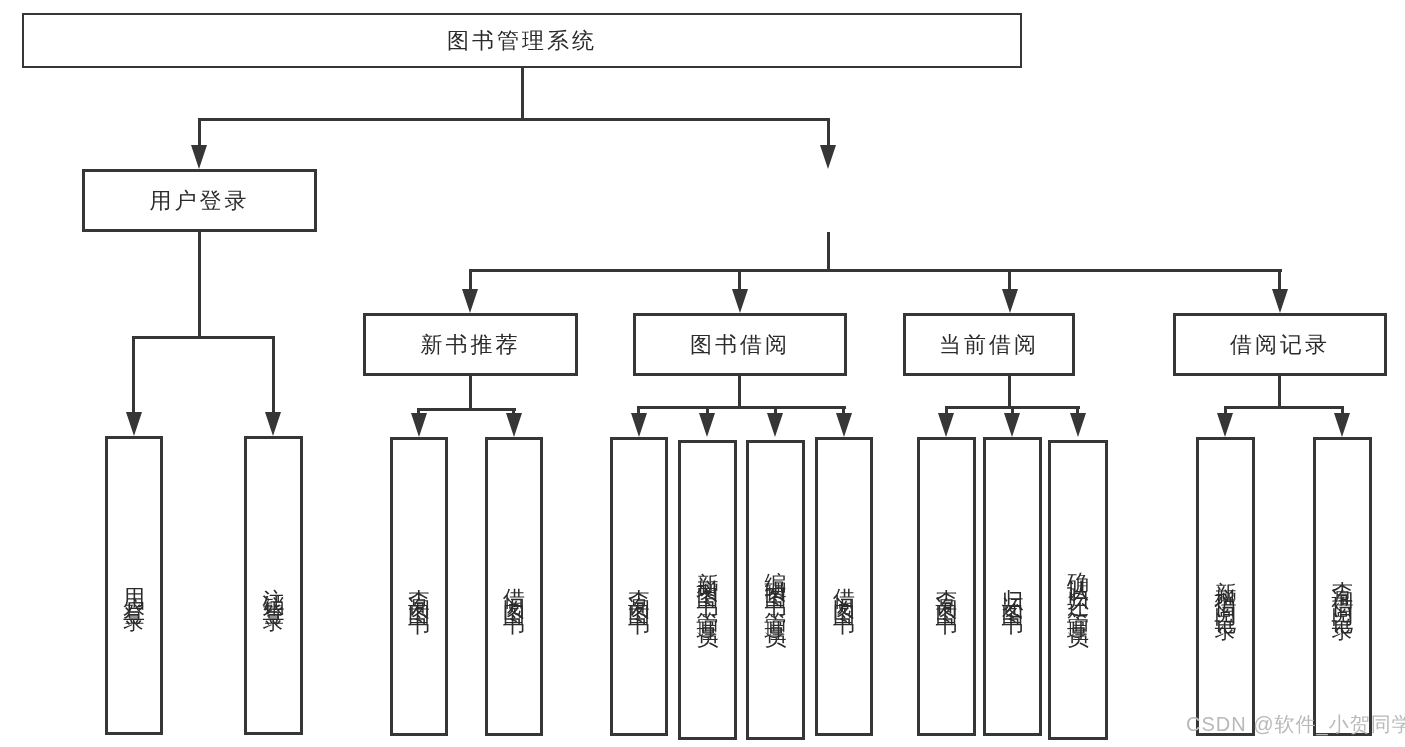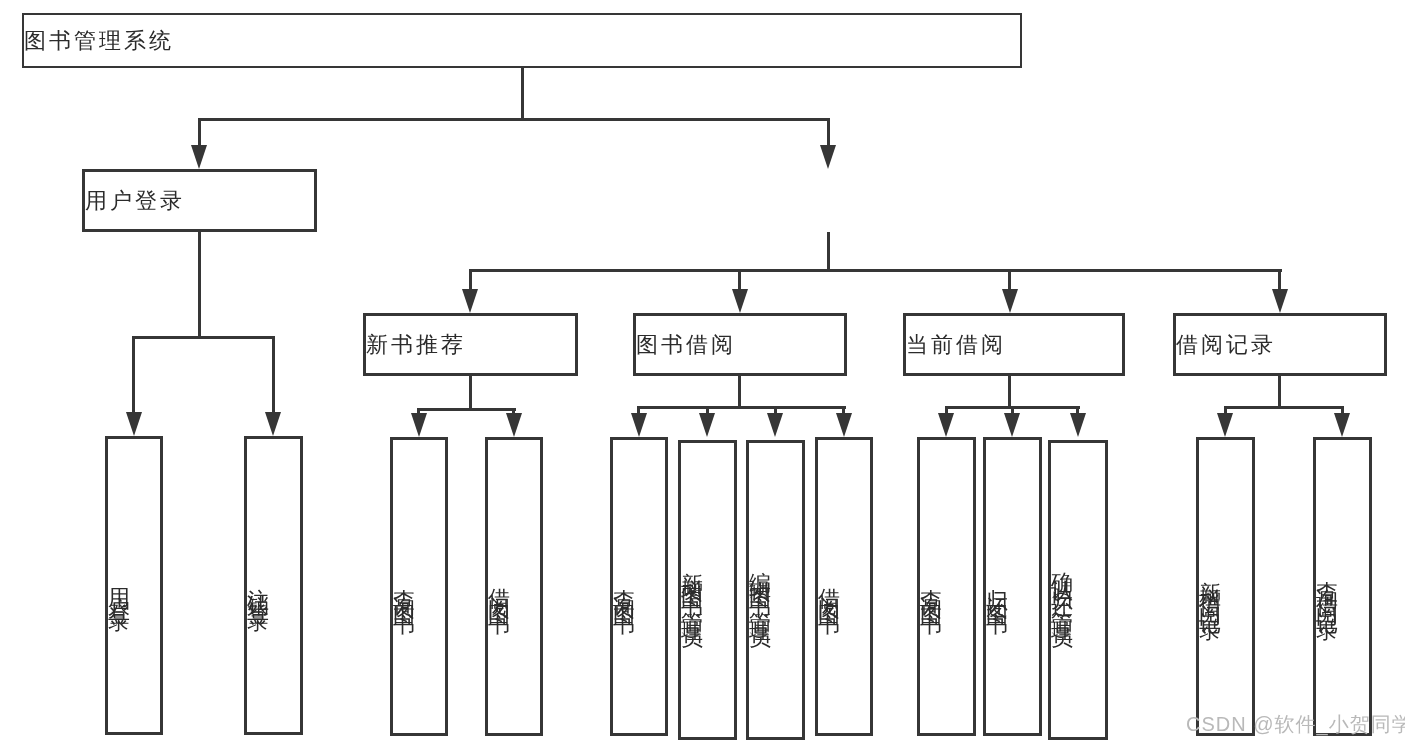--- a/index.html
+++ b/index.html
@@ -2,21 +2,21 @@
 <html><head>
 <meta charset="utf-8">
 <style>
   html,body{margin:0;padding:0;background:#ffffff;}
   .canvas{
     position:relative;width:1405px;height:747px;background:#ffffff;
     font-family:"Liberation Sans","DejaVu Sans",sans-serif;overflow:hidden;
   }
   .node{
     position:absolute;box-sizing:border-box;background:#ffffff;
-    border:3px solid #363636;display:flex;align-items:center;justify-content:flex-start;
+    border:3px solid #363636;display:flex;align-items:center;justify-content:center;
     color:#2b2b2b;
   }
   .h-label{font-size:22px;letter-spacing:3px;white-space:nowrap;}
   .v-label{
     writing-mode:vertical-rl;text-orientation:mixed;
     font-size:22px;letter-spacing:8px;line-height:1;white-space:nowrap;
   }
   .line{position:absolute;background:#363636;}
   .arrow{
     position:absolute;width:0;height:0;
@@ -40,21 +40,21 @@
   <div class="node" style="left:82px;top:169px;width:235px;height:63px">
     <span class="h-label">用户登录</span>
   </div>
 
   <div class="node" style="left:633px;top:313px;width:214px;height:63px">
     <span class="h-label">图书借阅</span>
   </div>
   <div class="node" style="left:363px;top:313px;width:215px;height:63px">
     <span class="h-label">新书推荐</span>
   </div>
-  <div class="node" style="left:903px;top:313px;width:222px;height:63px">
+  <div class="node" style="left:903px;top:313px;width:172px;height:63px">
     <span class="h-label">当前借阅</span>
   </div>
   <div class="node" style="left:1173px;top:313px;width:214px;height:63px">
     <span class="h-label">借阅记录</span>
   </div>
 
   <div class="node" style="left:105px;top:436px;width:58px;height:299px">
     <span class="v-label">用户登录</span>
   </div>
   <div class="node" style="left:244px;top:436px;width:59px;height:299px">

